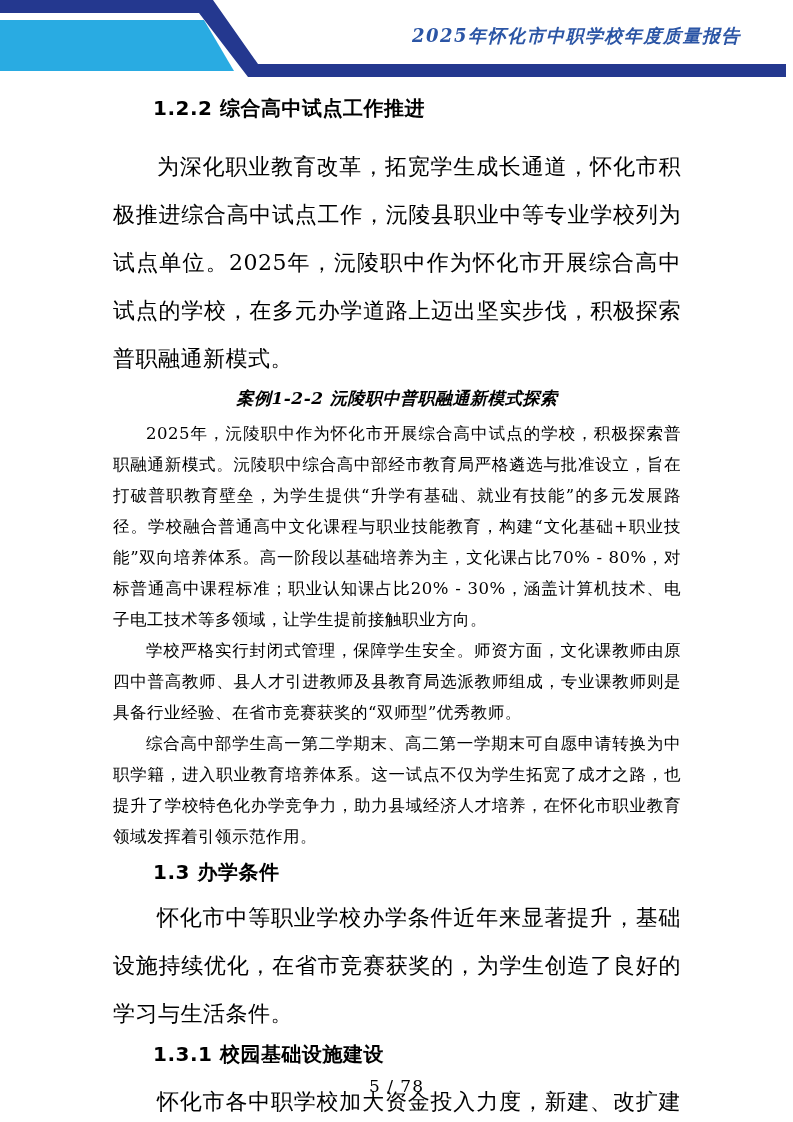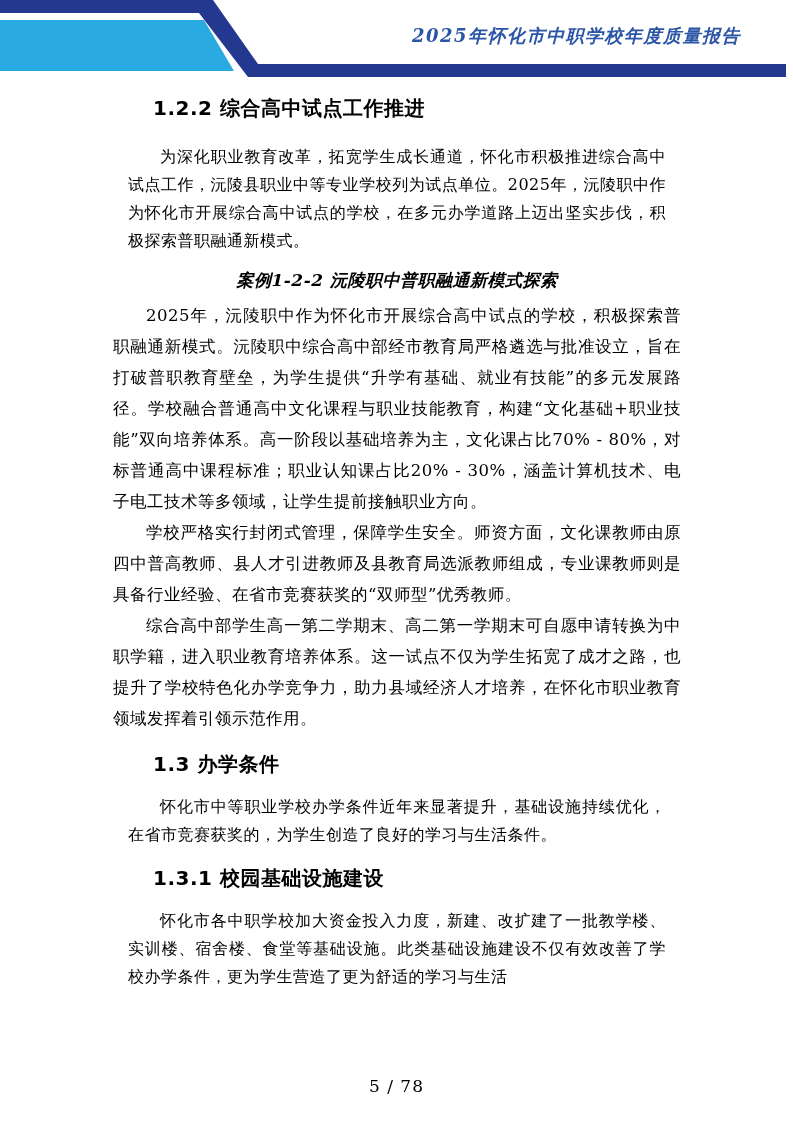--- a/index.html
+++ b/index.html
@@ -45,29 +45,29 @@
   }
   h2.sec-heading {
     font-family: "DejaVu Sans", "Liberation Sans", sans-serif;
     font-size: 20px;
     font-weight: bold;
     line-height: 28px;
     margin: 0 0 0 40px;
     letter-spacing: 0.5px;
   }
   #h122 { margin-bottom: 21px; }
-  #h13  { margin-top: 16px; margin-bottom: 8px; }
+  #h13  { margin-top: 6px; margin-bottom: 8px; }
   #h131 { margin-top: 2px; margin-bottom: 10px; }
   p.body-para {
-    font-size: 16px;
-    line-height: 28px;
+    font-size: 22px;
+    line-height: 48px;
     letter-spacing: 0.5px;
     text-indent: 2em;
     text-align: justify;
-    margin: 15px;
+    margin: 0;
   }
   .case-title {
     font-size: 17px;
     font-weight: bold;
     font-style: italic;
     line-height: 21px;
     text-align: center;
     letter-spacing: 0.5px;
     margin: 5px 0 9px 0;
   }

